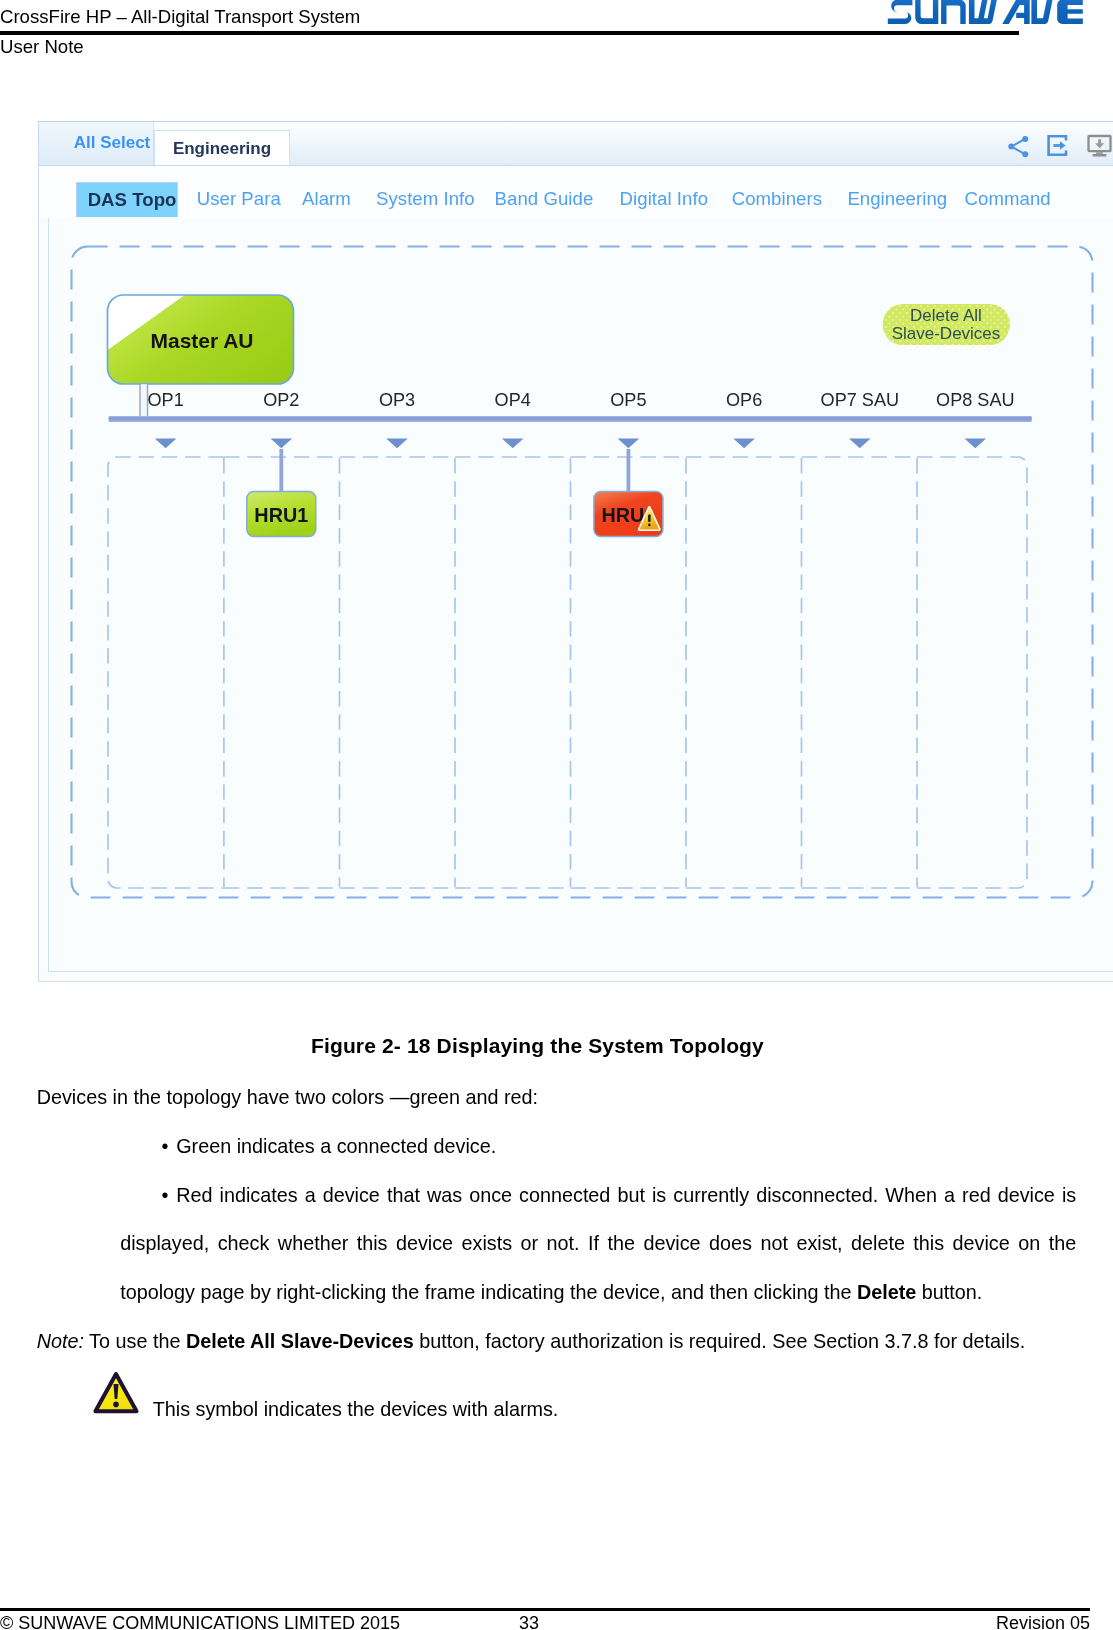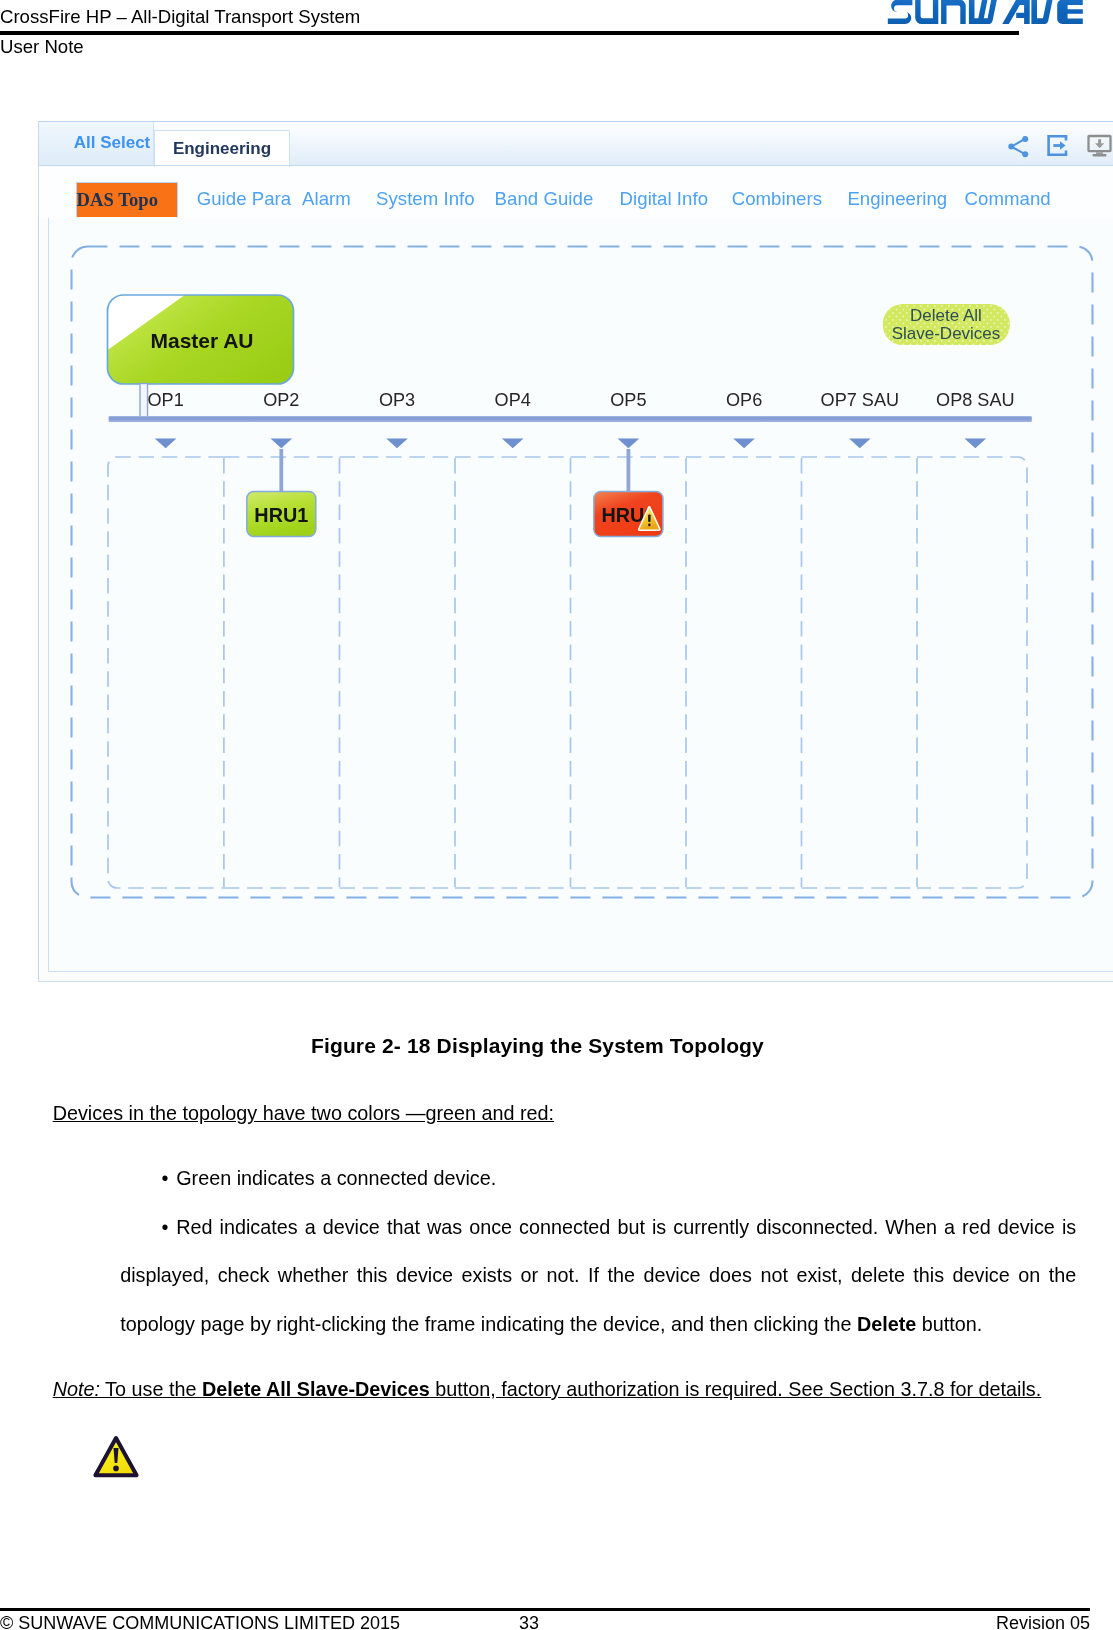--- a/index.html
+++ b/index.html
@@ -38,34 +38,34 @@
         font-size:17px;font-weight:bold;line-height:35px;text-align:center;color:#23375c;}
   .tabicons{position:absolute;left:966px;top:11px;width:130px;height:27px;}
   .tabicons .ic{position:absolute;top:0;}
 
   
   .tabbar2{position:absolute;left:0;top:45px;width:100%;height:51px;background:#fdfeff;
            z-index:3;}
   .tabbar2 .t2{position:absolute;top:15px;height:36px;box-sizing:border-box;
         font-size:18.6px;line-height:34px;color:#4da2f2;white-space:nowrap;letter-spacing:0.05px;}
   .t2.active{color:#1b3252;font-weight:bold;border:1px solid #b7d5f2;
-        border-bottom:1px solid #fff;text-align:left;background:#f97316;font-family:Liberation Serif, serif;}
+        border-bottom:1px solid #fff;text-align:right;background:#7dd3fc;}
 
   .topo{position:absolute;left:-1px;top:-1px;}
   .content-box{position:absolute;left:9px;top:95px;right:-2px;bottom:9px;
         border:1px solid #cde0f3;border-right:none;
         background:#f9fdfd;box-sizing:border-box;
         z-index:1;}
 
   
   .body-text{position:absolute;left:36.7px;top:1073px;width:1039.5px;
              font-size:19.8px;line-height:48.8px;color:#000;}
   .figcap{position:absolute;left:-19px;top:-44px;width:100%;text-align:center;font-size:21px;font-weight:bold;line-height:34px;
           letter-spacing:0.15px;}
-  .para{text-align:justify;margin:16px;text-decoration:underline;}
+  .para{text-align:justify;margin:0;}
   .bullet-line{position:relative;padding-left:83.5px;text-indent:56.0px;
                text-align:justify;text-align-last:left;}
   .bullet-line .bul{display:inline-block;width:14.8px;margin-left:-14.8px;text-indent:0;}
   b{font-weight:bold;}
   .noteit{font-style:italic;}
   .symnote{position:relative;padding-left:116px;line-height:86.4px;}
   .warnsym{position:absolute;left:55.7px;top:-2px;}
   .footer-rule{position:absolute;left:0;top:1607.5px;width:1090px;height:3px;background:#000;}
   .ftr{position:absolute;top:1612px;font-size:18px;line-height:22px;white-space:nowrap;}
 </style>
@@ -137,21 +137,21 @@
               <rect x="10.1" y="20.2" width="6.8" height="2.4" fill="#9b9b9b"></rect>
               <rect x="6.6" y="22.0" width="13.8" height="2.4" rx="0.6" fill="#8e8e8e"></rect>
               <path d="M12.1 7.2 h3.0 v4.0 h3.1 l-4.6 5.0 l-4.6 -5.0 h3.1 z" fill="#9a9a9a"></path>
             </svg>
           </span>
         </div>
       </div>
 
       <div class="tabbar2">
           <div class="t2 active" style="left: 36.5px; width: 102px;">DAS Topo</div>
-          <div class="t2" style="left: 157.7px;">Guide Para</div>
+          <div class="t2" style="left: 157.7px;">User Para</div>
           <div class="t2" style="left: 263px;">Alarm</div>
           <div class="t2" style="left: 337px;">System Info</div>
           <div class="t2" style="left: 455.6px;">Band Guide</div>
           <div class="t2" style="left: 580.6px;">Digital Info</div>
           <div class="t2" style="left: 692.7px;">Combiners</div>
           <div class="t2" style="left: 808.4px;">Engineering</div>
           <div class="t2" style="left: 925.6px;">Command</div>
         </div>
 
       <div class="content-box">
@@ -275,20 +275,21 @@
               <stop offset="0" stop-color="#fcf58e"></stop>
               <stop offset="0.35" stop-color="#f7ec1c"></stop>
               <stop offset="1" stop-color="#f3dd08"></stop>
             </linearGradient>
           </defs>
           <path d="M24 3.0 L44.6 40.2 H3.4 Z" fill="url(#gWarn2)" stroke="#1d1232" stroke-width="4.0" stroke-linejoin="round"></path>
           <path d="M21.5 13.0 h5.0 l-1.2 15.0 h-2.6 z" fill="#1d1232"></path>
           <circle cx="24" cy="33.4" r="2.8" fill="#1d1232"></circle>
         </svg>
       </span>
+      <span>This symbol indicates the devices with alarms.</span>
     </div>
   </div>
 
   <div class="footer-rule"></div>
   <div class="ftr" style="left:0">© SUNWAVE COMMUNICATIONS LIMITED 2015</div>
   <div class="ftr" style="left:519px">33</div>
   <div class="ftr" style="left:996px">Revision 05</div>
 </div>
 
 </body></html>

